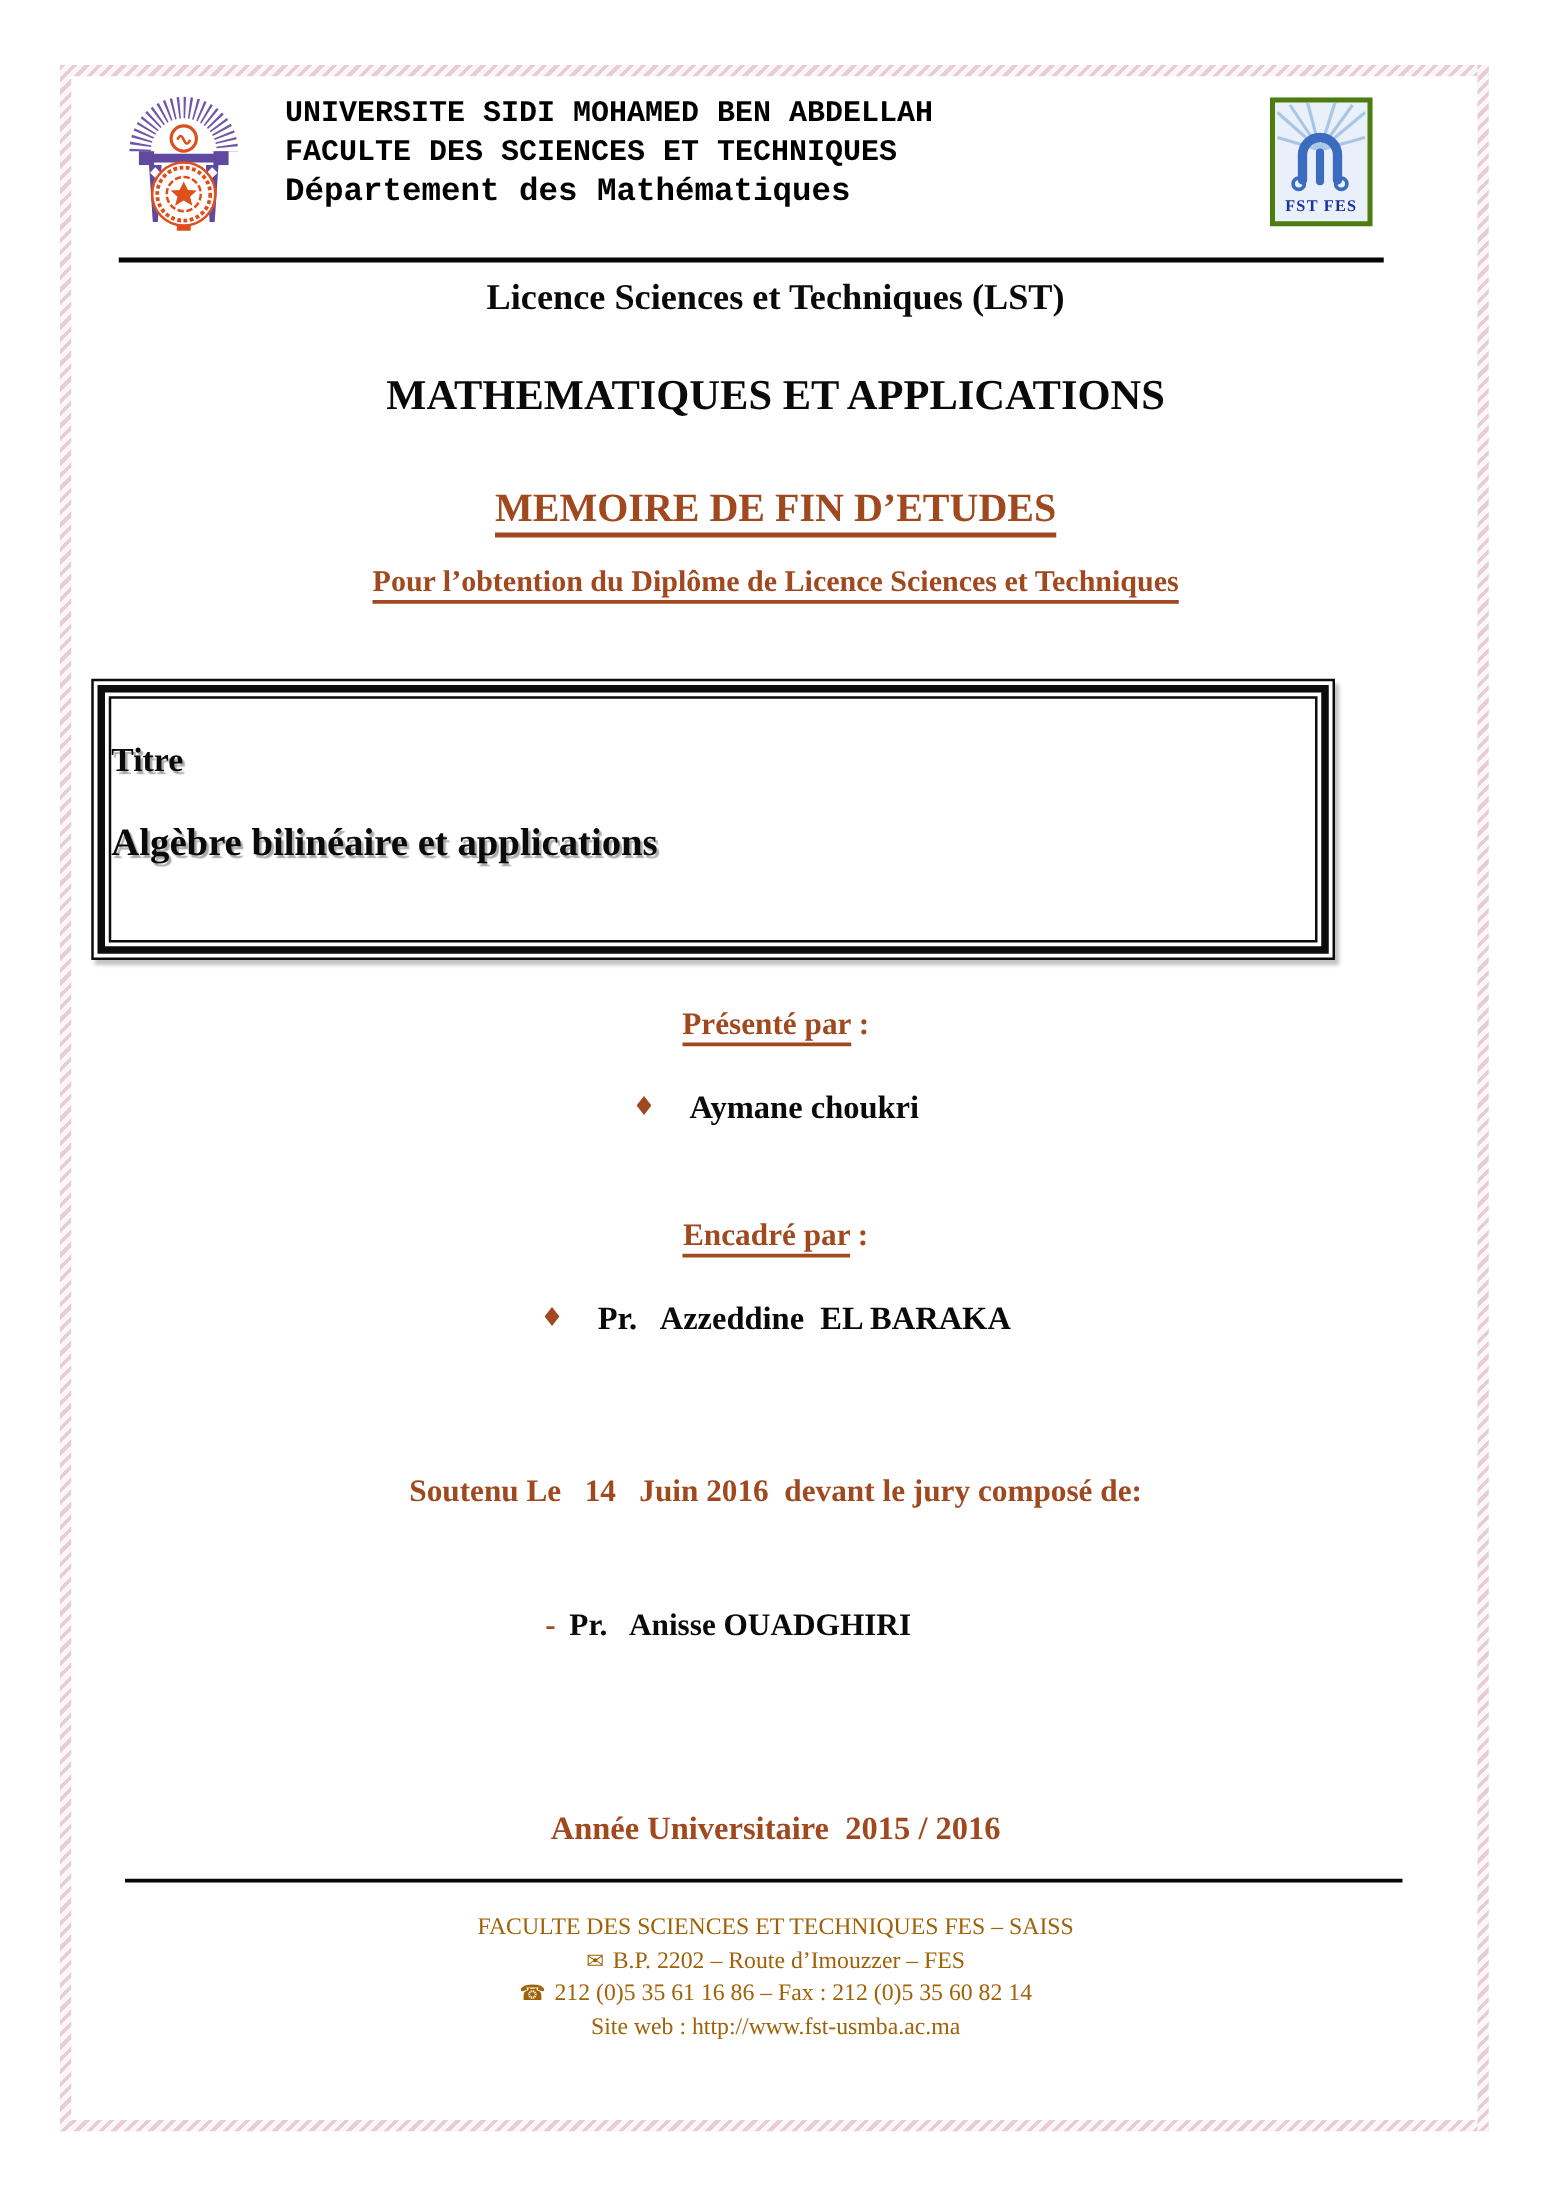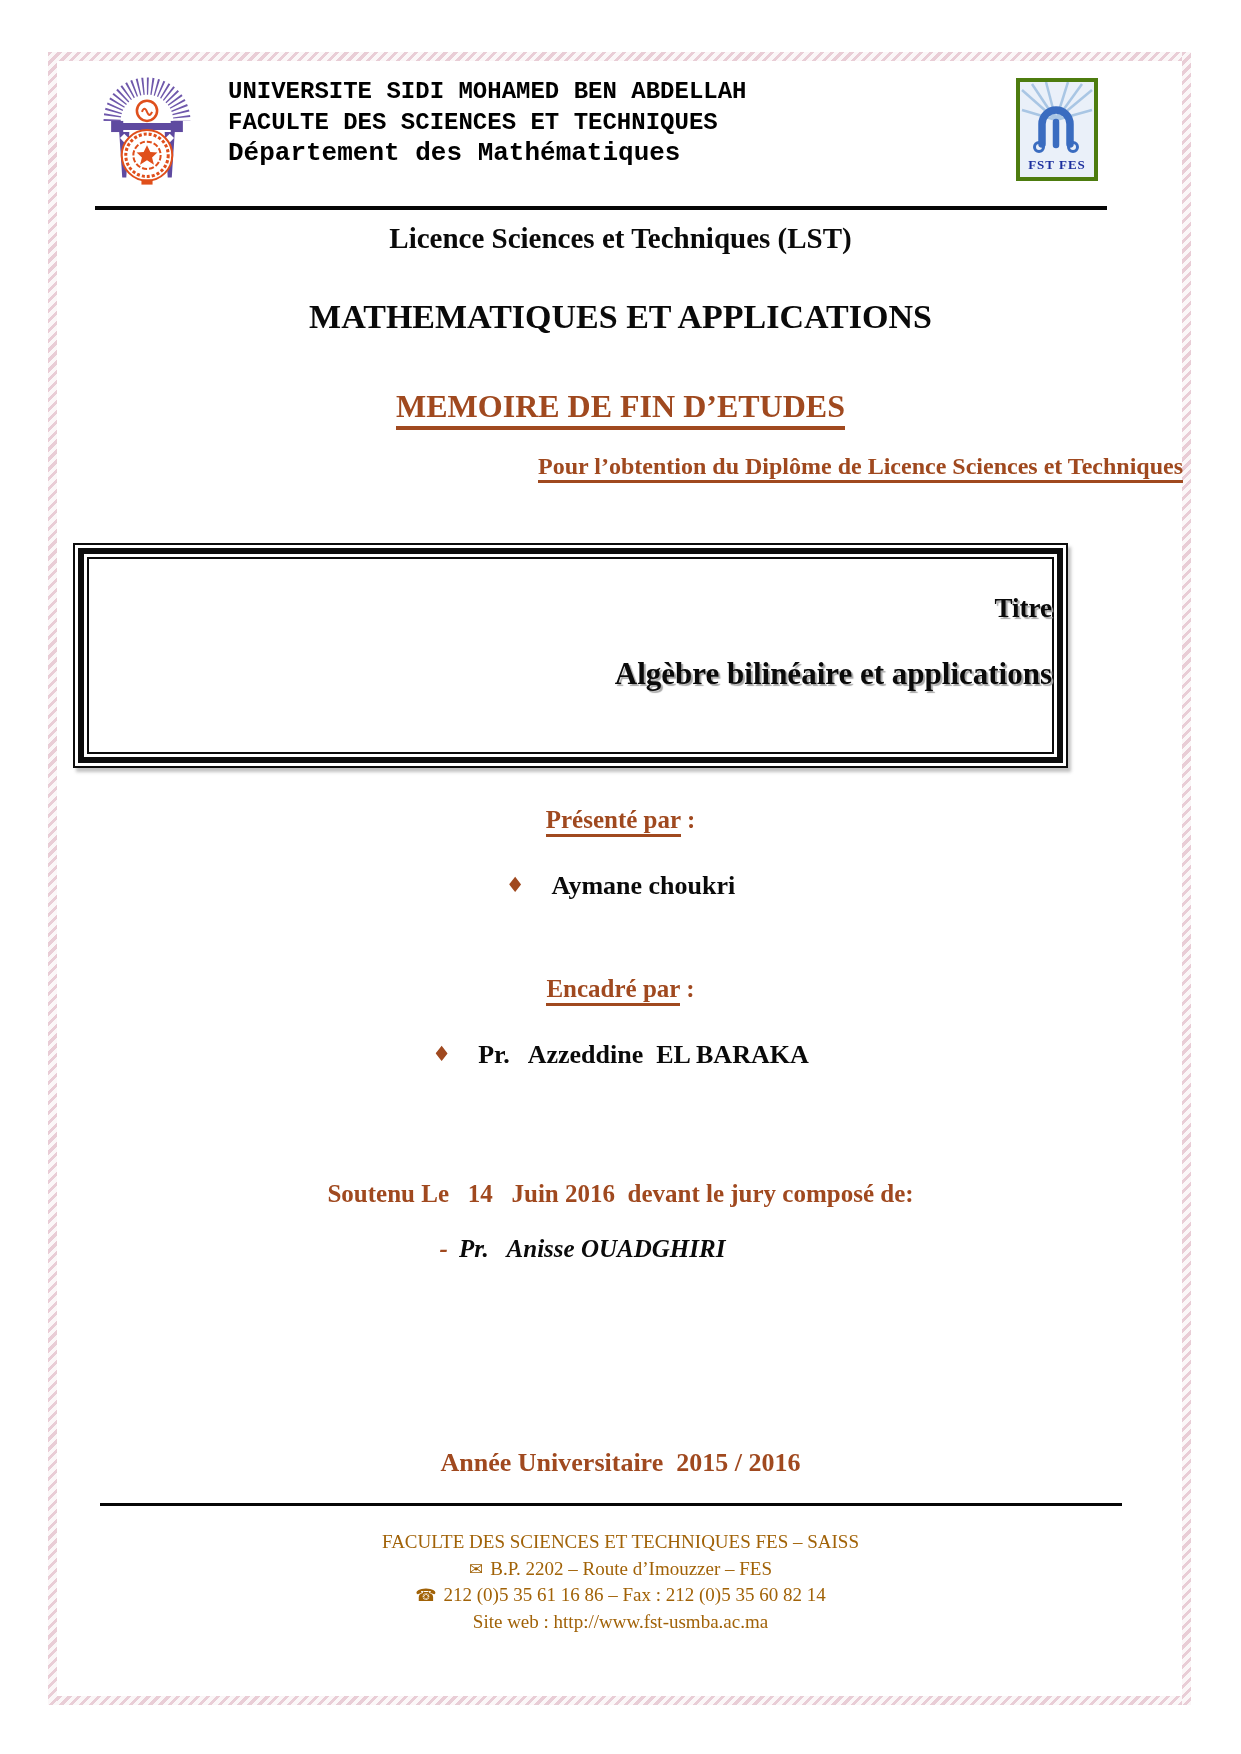--- a/index.html
+++ b/index.html
@@ -37,48 +37,48 @@
   .rule { position:absolute; background:#060606; }
   .rule1 { left:95px;  top:206px;  width:1012px; height:4px; }
   .rule2 { left:100px; top:1503px; width:1022px; height:3px; }
 
   
   .col { position:absolute; left:58px; width:1125px; text-align:center; }
 
   .program   { top:222px; font-size:29px; font-weight:bold; }
   .specialty { top:298px; font-size:34px; font-weight:bold; }
   .memoire   { top:388px; font-size:32px; font-weight:bold; }
-  .purpose   { top:453px; font-size:24px; font-weight:bold;text-align:right; }
+  .purpose   { top:453px; font-size:24px; font-weight:bold; }
   .accent    { color:#A0491F; }
   .u3 { border-bottom:4px solid currentColor; padding-bottom:2px; }
   .u2 { border-bottom:3px solid currentColor; padding-bottom:1px; }
   .pre { white-space:pre-wrap; }
 
   
   .tbox {
     position:absolute; left:73px; top:543px; width:995px; height:225px;
     border:2px solid #0c0c0c; padding:3px; box-sizing:border-box;
     background:#fff; box-shadow:3px 4px 3px rgba(120,120,120,.45);
   }
   .tbox-mid { border:6px solid #0c0c0c; padding:3px; height:100%; box-sizing:border-box; }
-  .tbox-in  { border:2px solid #0c0c0c; height:100%; box-sizing:border-box; text-align:right; }
+  .tbox-in  { border:2px solid #0c0c0c; height:100%; box-sizing:border-box; text-align:left; }
   .titre  { margin-top:34px; font-size:27px; font-weight:bold; text-shadow:2px 2px 1px #a8a8a8; }
   .btitle { margin-top:32px; font-size:31px; font-weight:bold; text-shadow:2px 2px 1px #a8a8a8; }
 
   .sec-heading { font-size:25px; font-weight:bold; }
   .presented-heading  { top:806px; }
   .supervised-heading { top:975px; }
   .name-line { font-size:26px; font-weight:bold; color:#0a0a0a; }
   .name1 { top:871px; }
   .name2 { top:1040px; }
   .bullet { color:#A0491F; font-size:21px; margin-right:27px; vertical-align:2px;
             font-family:"DejaVu Sans",sans-serif; }
 
   .soutenu { top:1180px; font-size:25px; font-weight:bold; }
-  .jury-wrap { top:1232px;font-style:italic; }
+  .jury-wrap { top:1284px; }
   .jury { display:inline-block; text-align:left; position:relative; left:-38px; }
   .jury-row { font-size:25px; font-weight:bold; line-height:34px; }
   .dash { color:#A0491F; margin-right:11px; }
 
   .year { top:1448px; font-size:26px; font-weight:bold; }
 
   .footer { top:1529px; font-size:19px; line-height:26.5px; color:#a16207; }
   .ficon { font-family:"DejaVu Sans",sans-serif; font-size:17px; margin-right:7px; }
 </style>
 </head>

